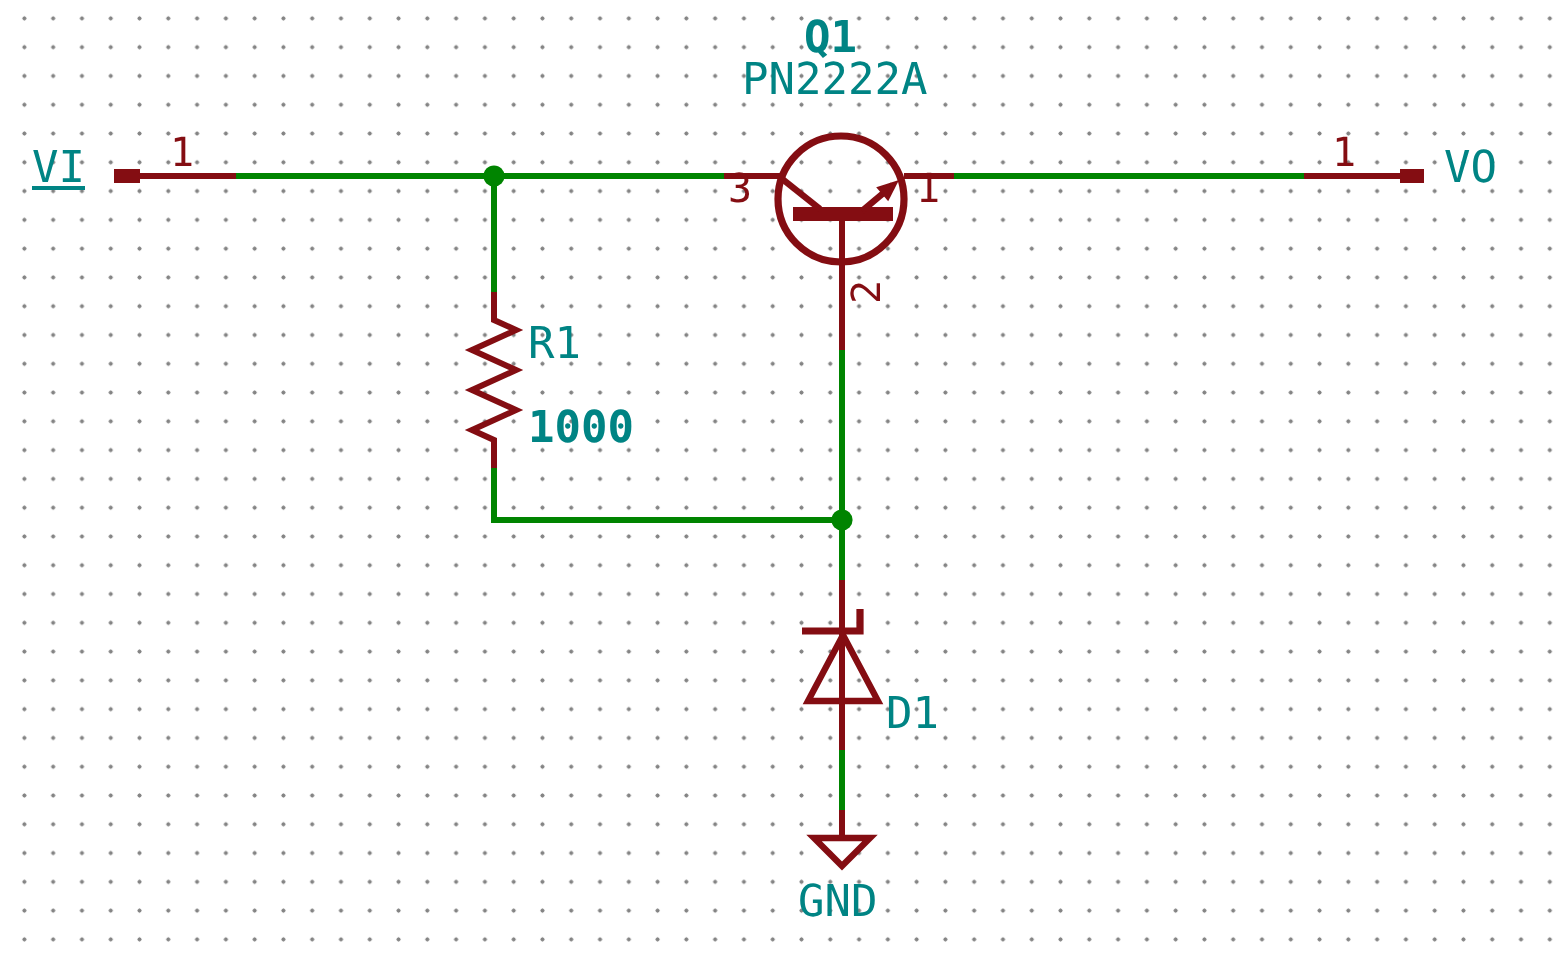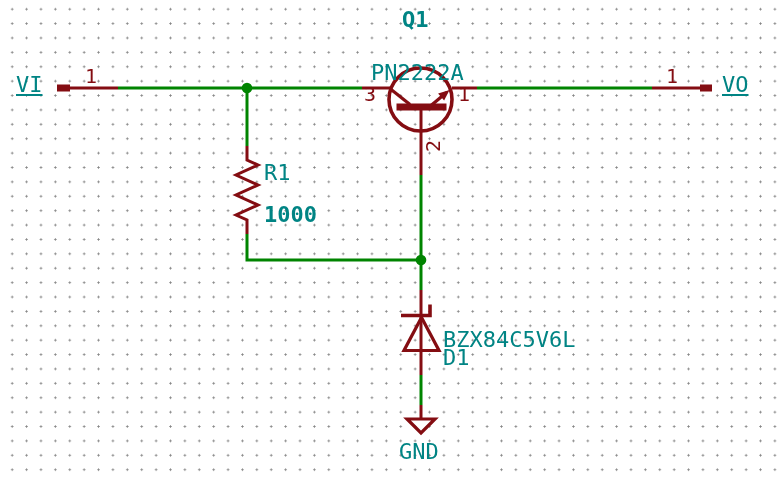--- a/index.html
+++ b/index.html
@@ -82,27 +82,26 @@
       <polygon class="sym" points="404,350.5 439,350.5 421.5,317.5"></polygon>
     </g>
 
     <g>
       <path class="pinline" d="M421 405 V419"></path>
       <polygon class="sym" points="407,419 435,419 421,433"></polygon>
     </g>
   </svg>
 
   <div class="lbl" style="left:16px;top:74px;text-decoration:underline;">VI</div>
-  <div class="lbl" style="left:722px;top:74px;text-decoration:underline;">VO</div>
+  <div class="lbl" style="left:722px;top:74px;">VO</div>
   <div class="lbl" style="left:402px;top:9px;font-weight:bold;">Q1</div>
-  <div class="lbl" style="left:371px;top:30px;margin-top:32px;">PN2222A</div>
+  <div class="lbl" style="left:371px;top:30px;">PN2222A</div>
   <div class="lbl" style="left:264px;top:162px;">R1</div>
   <div class="lbl" style="left:264px;top:204px;font-weight:bold;">1000</div>
   <div class="lbl" style="left:443px;top:307px;margin-top:40px;">D1</div>
-  <div class="lbl" style="left:443px;top:329px;">BZX84C5V6L</div>
   <div class="lbl" style="left:399px;top:441px;">GND</div>
 
   <div class="pin-num" style="left:85px;top:66px;">1</div>
   <div class="pin-num" style="left:666px;top:66px;">1</div>
   <div class="pin-num" style="left:364px;top:84px;">3</div>
   <div class="pin-num" style="left:458px;top:84px;">1</div>
   <div class="pin-num rot-ccw" style="left:427px;top:136px;">2</div>
 
 </div>
 

